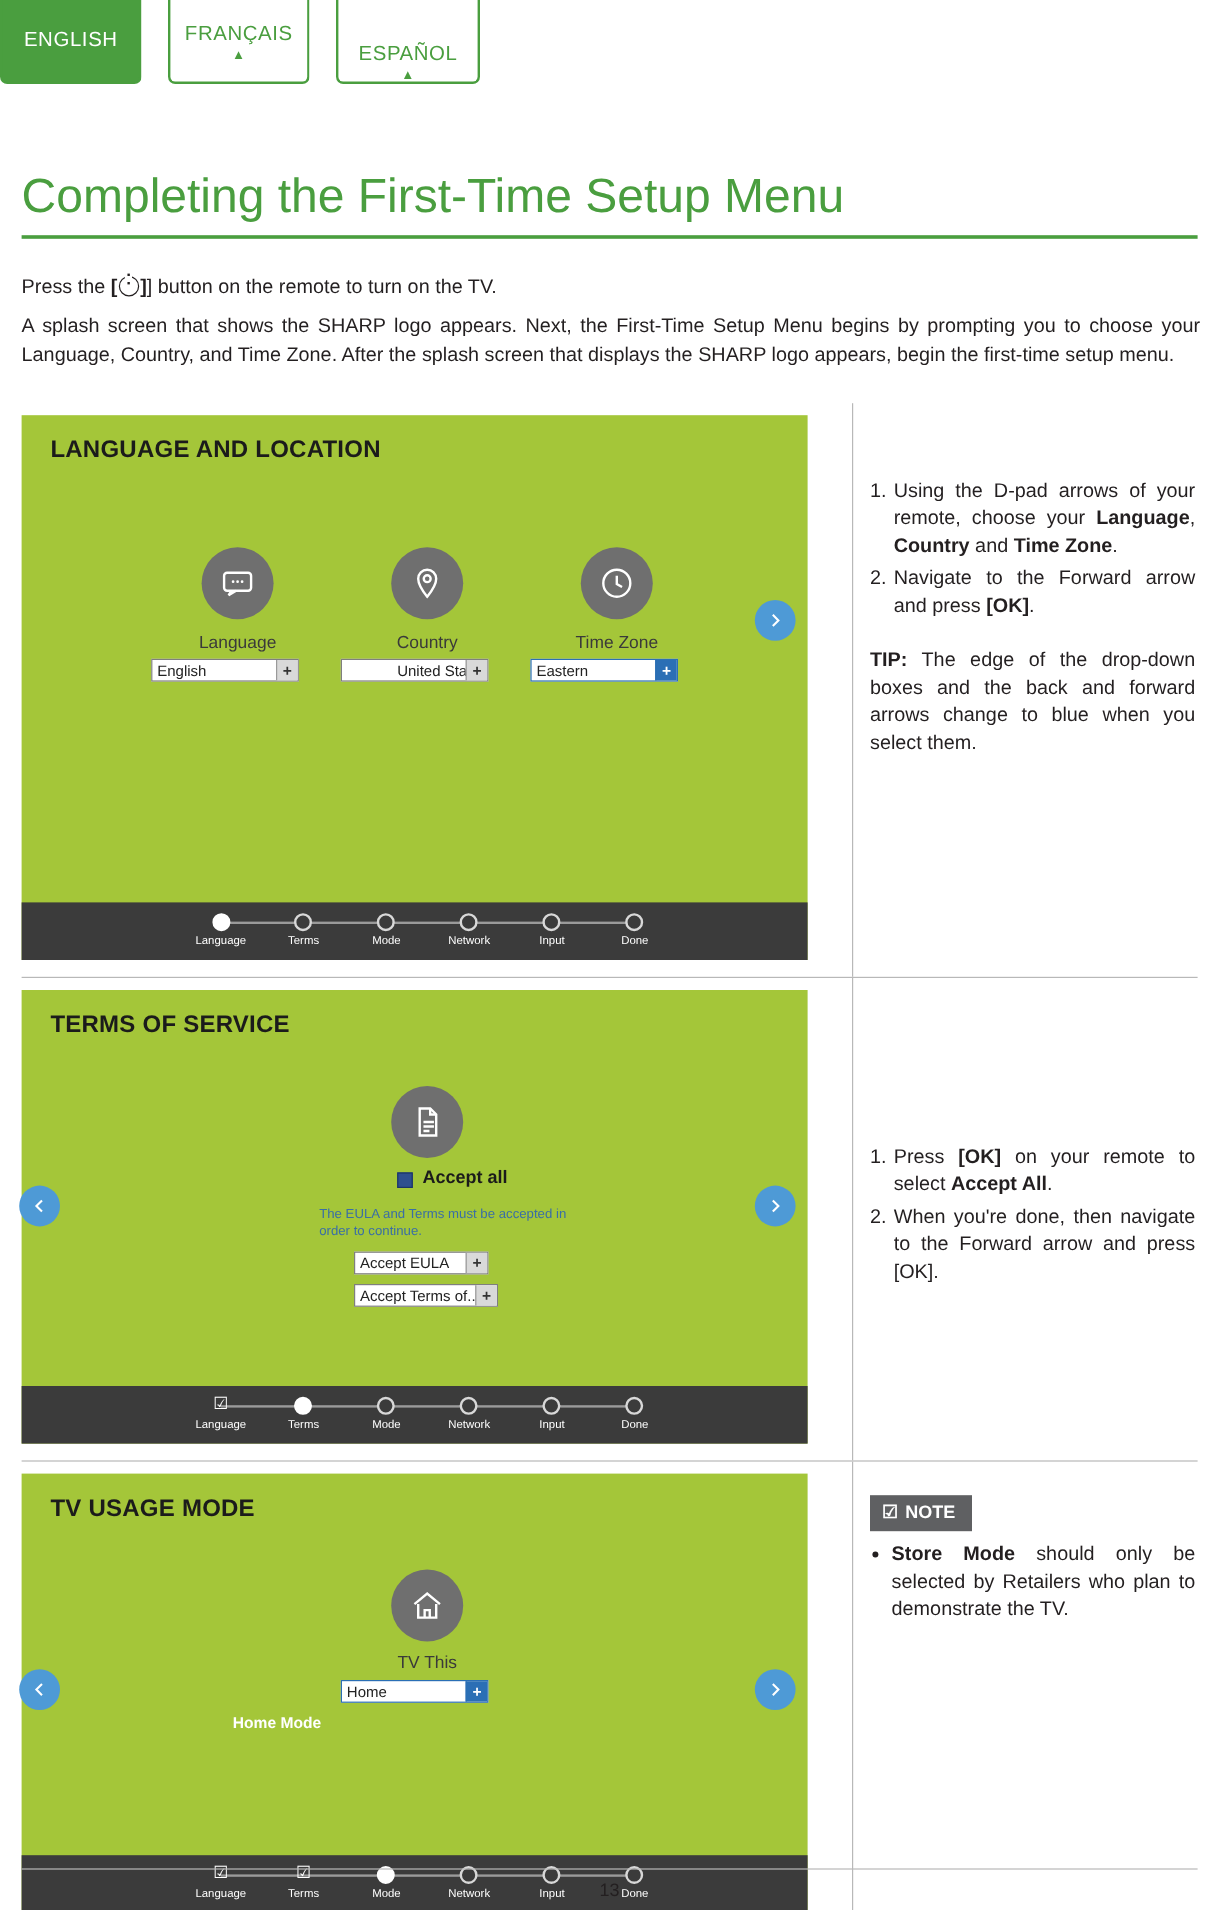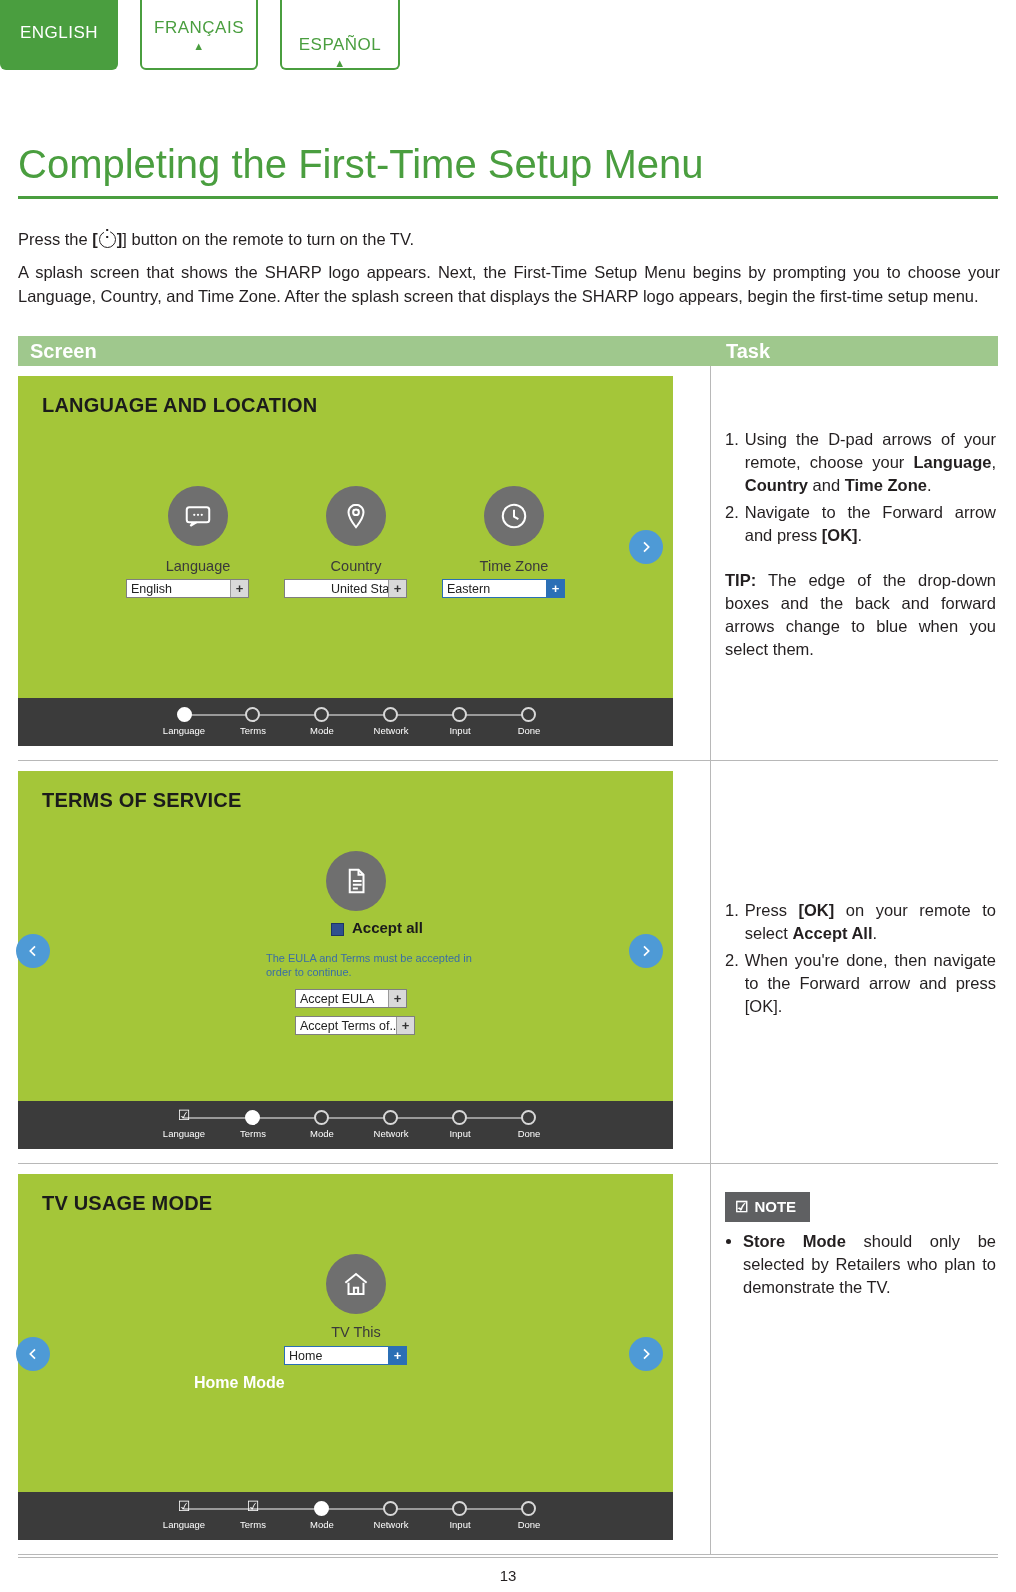--- a/index.html
+++ b/index.html
@@ -82,21 +82,21 @@
     width:288px; border-left:1px solid #b8b8b8;
     padding:14px 2px 14px 14px;
     font-size:16.5px; line-height:23px; text-align:justify;
   }
 
   
   .tv {
     width:655px; background:#a4c639; position:relative;
     color:#2d2d2d;
   }
-  .tv.h1 { height:370px; }
+  .tv.h1 { height:454px; }
   .tv.h2 { height:378px; }
   .tv.h3 { height:366px; }
   .tv-title {
     position:absolute; left:24px; top:18px;
     font-size:20px; font-weight:bold; color:#1b1b1b;
     letter-spacing:0.2px;
   }
   .tv-footer {
     position:absolute; bottom:0; left:0; width:100%; height:48px;
     background:#3b3b3b;
@@ -154,21 +154,21 @@
     position:absolute; font-size:11px; line-height:14px; color:#3a6ea5;
   }
   .accept-all {
     position:absolute; font-size:15px; font-weight:bold; color:#1b1b1b;
   }
   .checkbox-blue {
     position:absolute; width:13px; height:13px; background:#2e4f8f;
     border:1px solid #1c3566;
   }
   .mode-head {
-    position:absolute; font-size:16px; font-weight:bold; color:#ffffff;
+    position:absolute; font-size:13px; font-weight:bold; color:#ffffff;
   }
   .mode-body {
     position:absolute; font-size:11.5px; line-height:15px; color:#ffffff;
     width:300px;
   }
 
   
   .note-box {
     display:inline-flex; align-items:center; gap:6px;
     background:#5f6062; color:#fff; padding:3px 14px 4px 10px;
@@ -210,24 +210,20 @@
 <div class="page-title">Completing the First-Time Setup Menu</div>
 <div class="title-rule"></div>
 
 <div class="intro1">
   <span>Press the </span><span class="bold">[</span><span class="power-glyph"></span><span class="bold">]</span><span>] button on the remote to turn on the TV.</span>
 </div>
 <div class="intro2">A splash screen that shows the SHARP logo appears. Next, the First-Time Setup Menu begins by prompting you to choose your Language, Country, and Time Zone. After the splash screen that displays the SHARP logo appears, begin the first-time setup menu.</div>
 
 <div class="tbl">
 
-  <div class="tbl-head">
-    <div class="th screen">Screen</div>
-    <div class="th task">Task</div>
-  </div>
 
   <div class="row">
     <div class="screen-cell">
       <div class="tv h1">
         <div class="tv-title">LANGUAGE AND LOCATION</div>
 
         <div class="circle-icon" style="left:150px; top:110px;">
           <svg viewBox="0 0 24 24" fill="none" stroke="#ffffff" stroke-width="1.6">
             <rect x="3" y="5" width="18" height="12" rx="2"></rect>
             <path d="M8 17l-2 3 5-3"></path>

